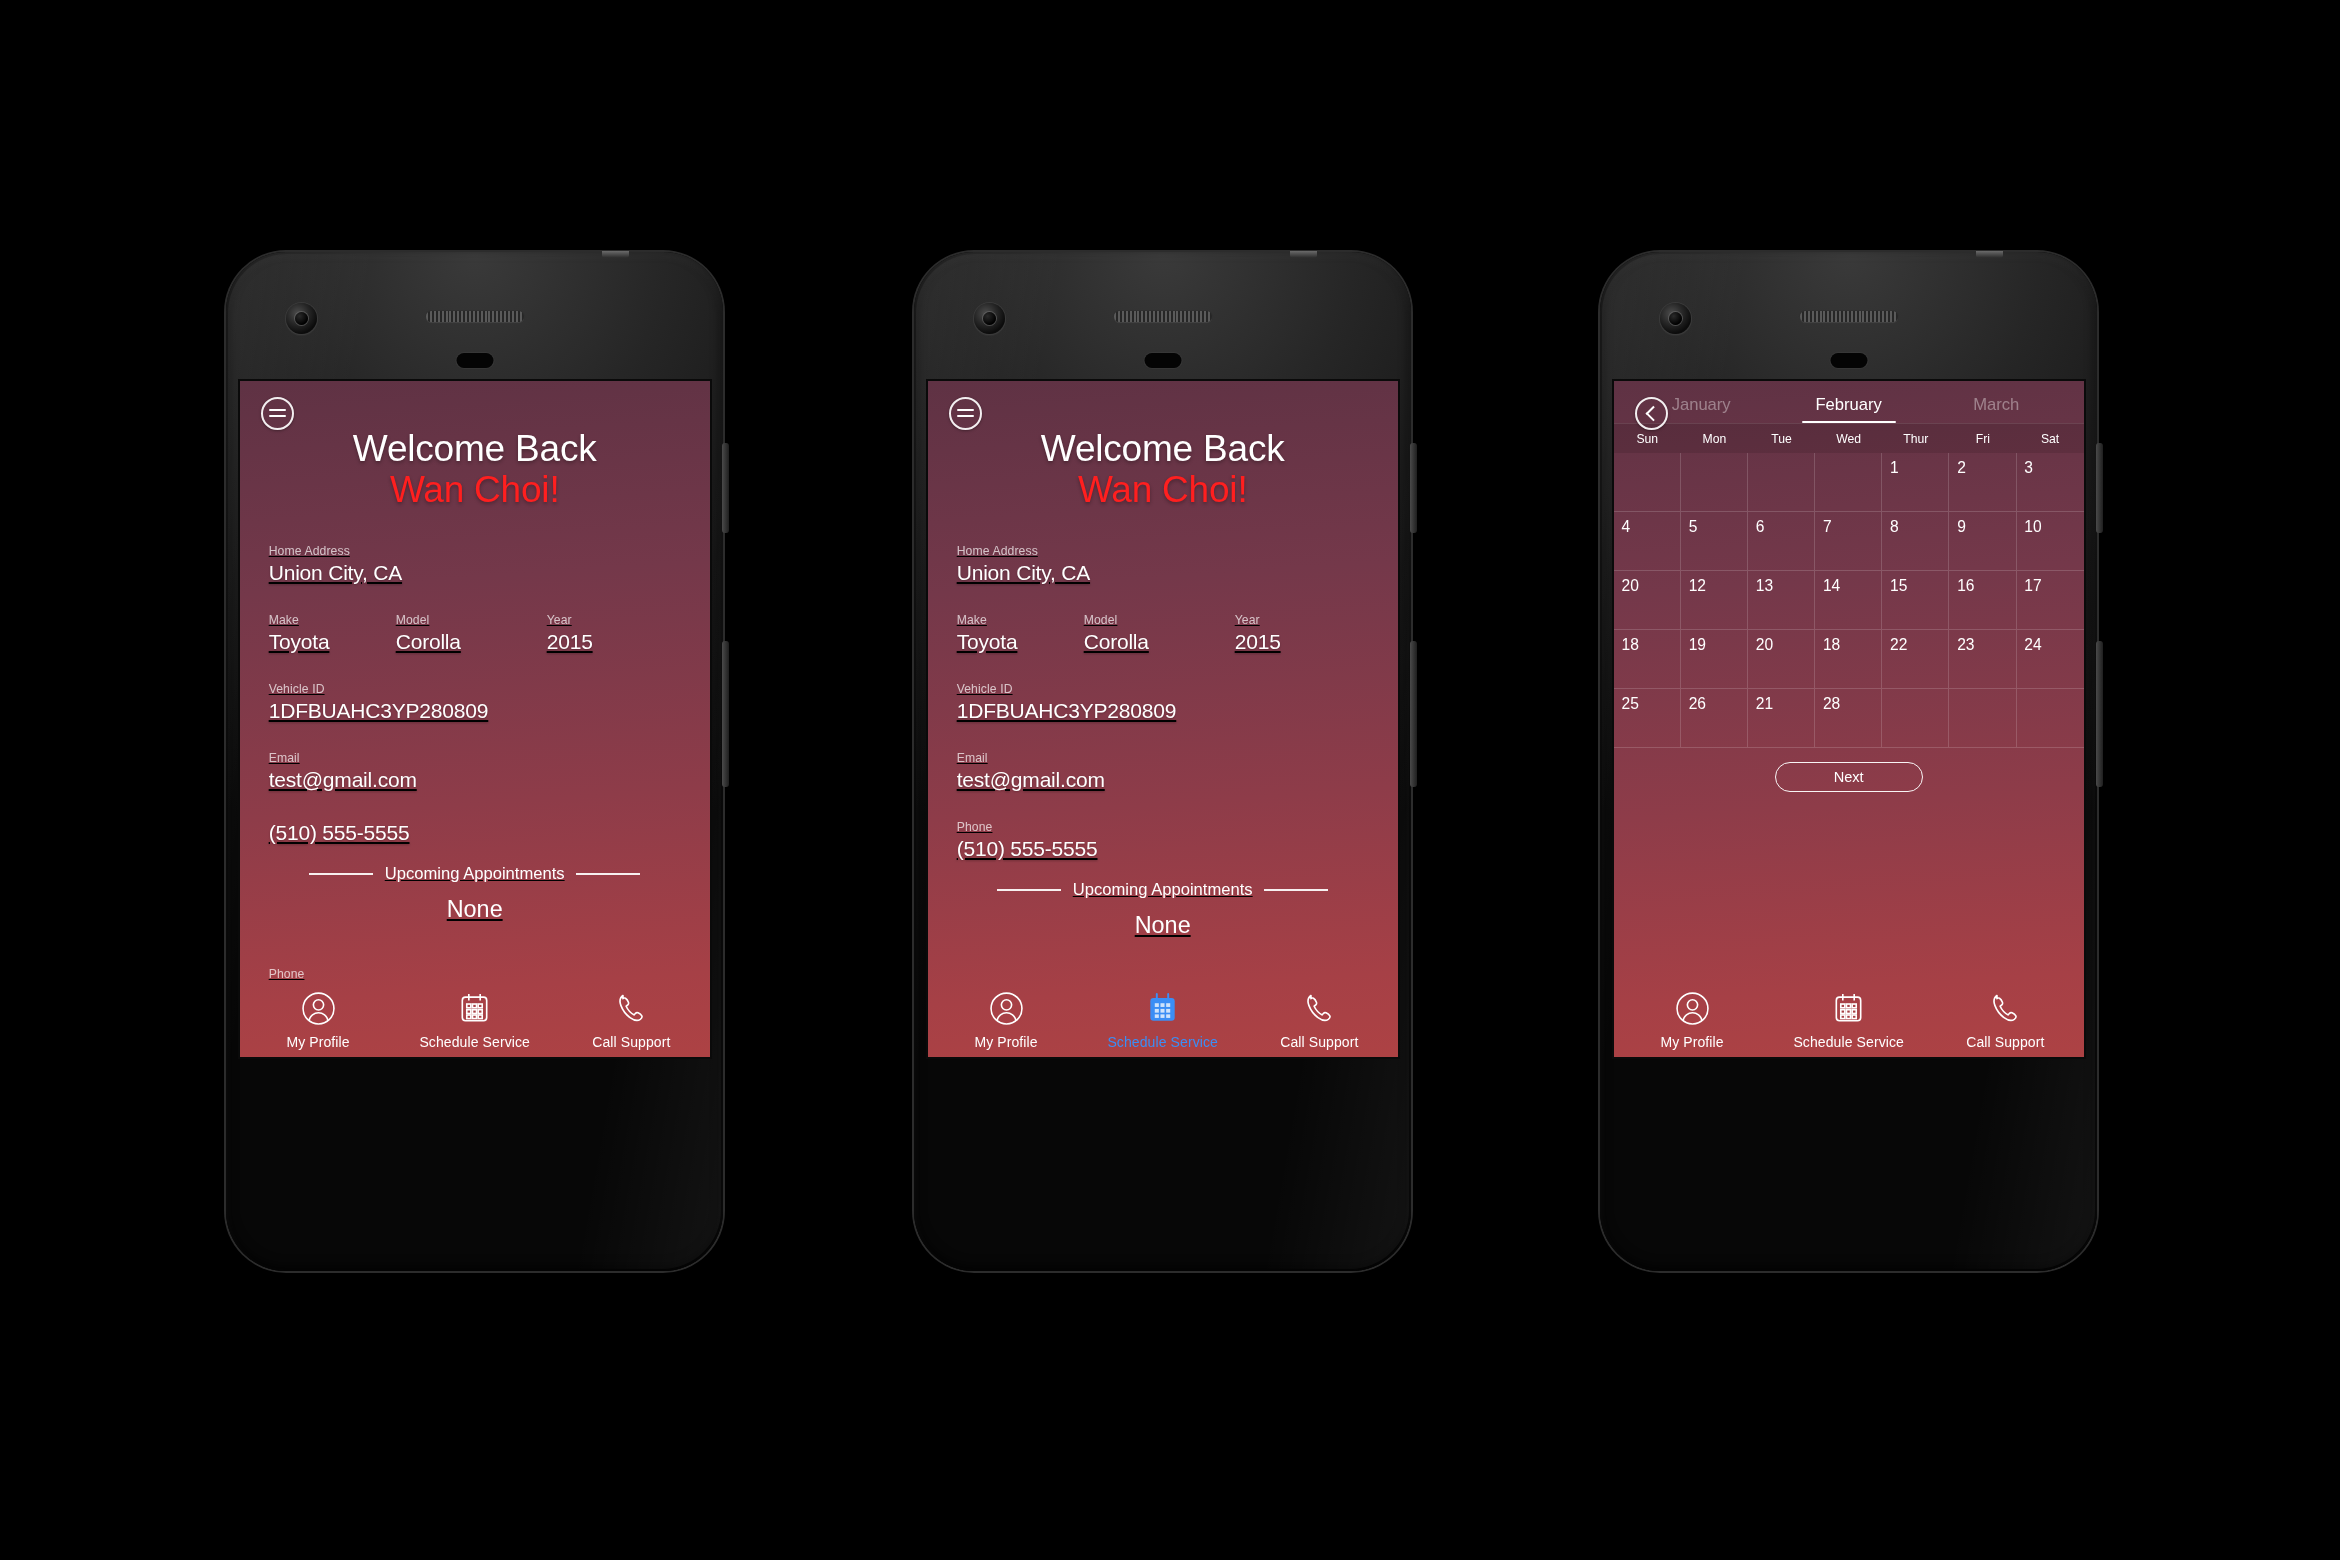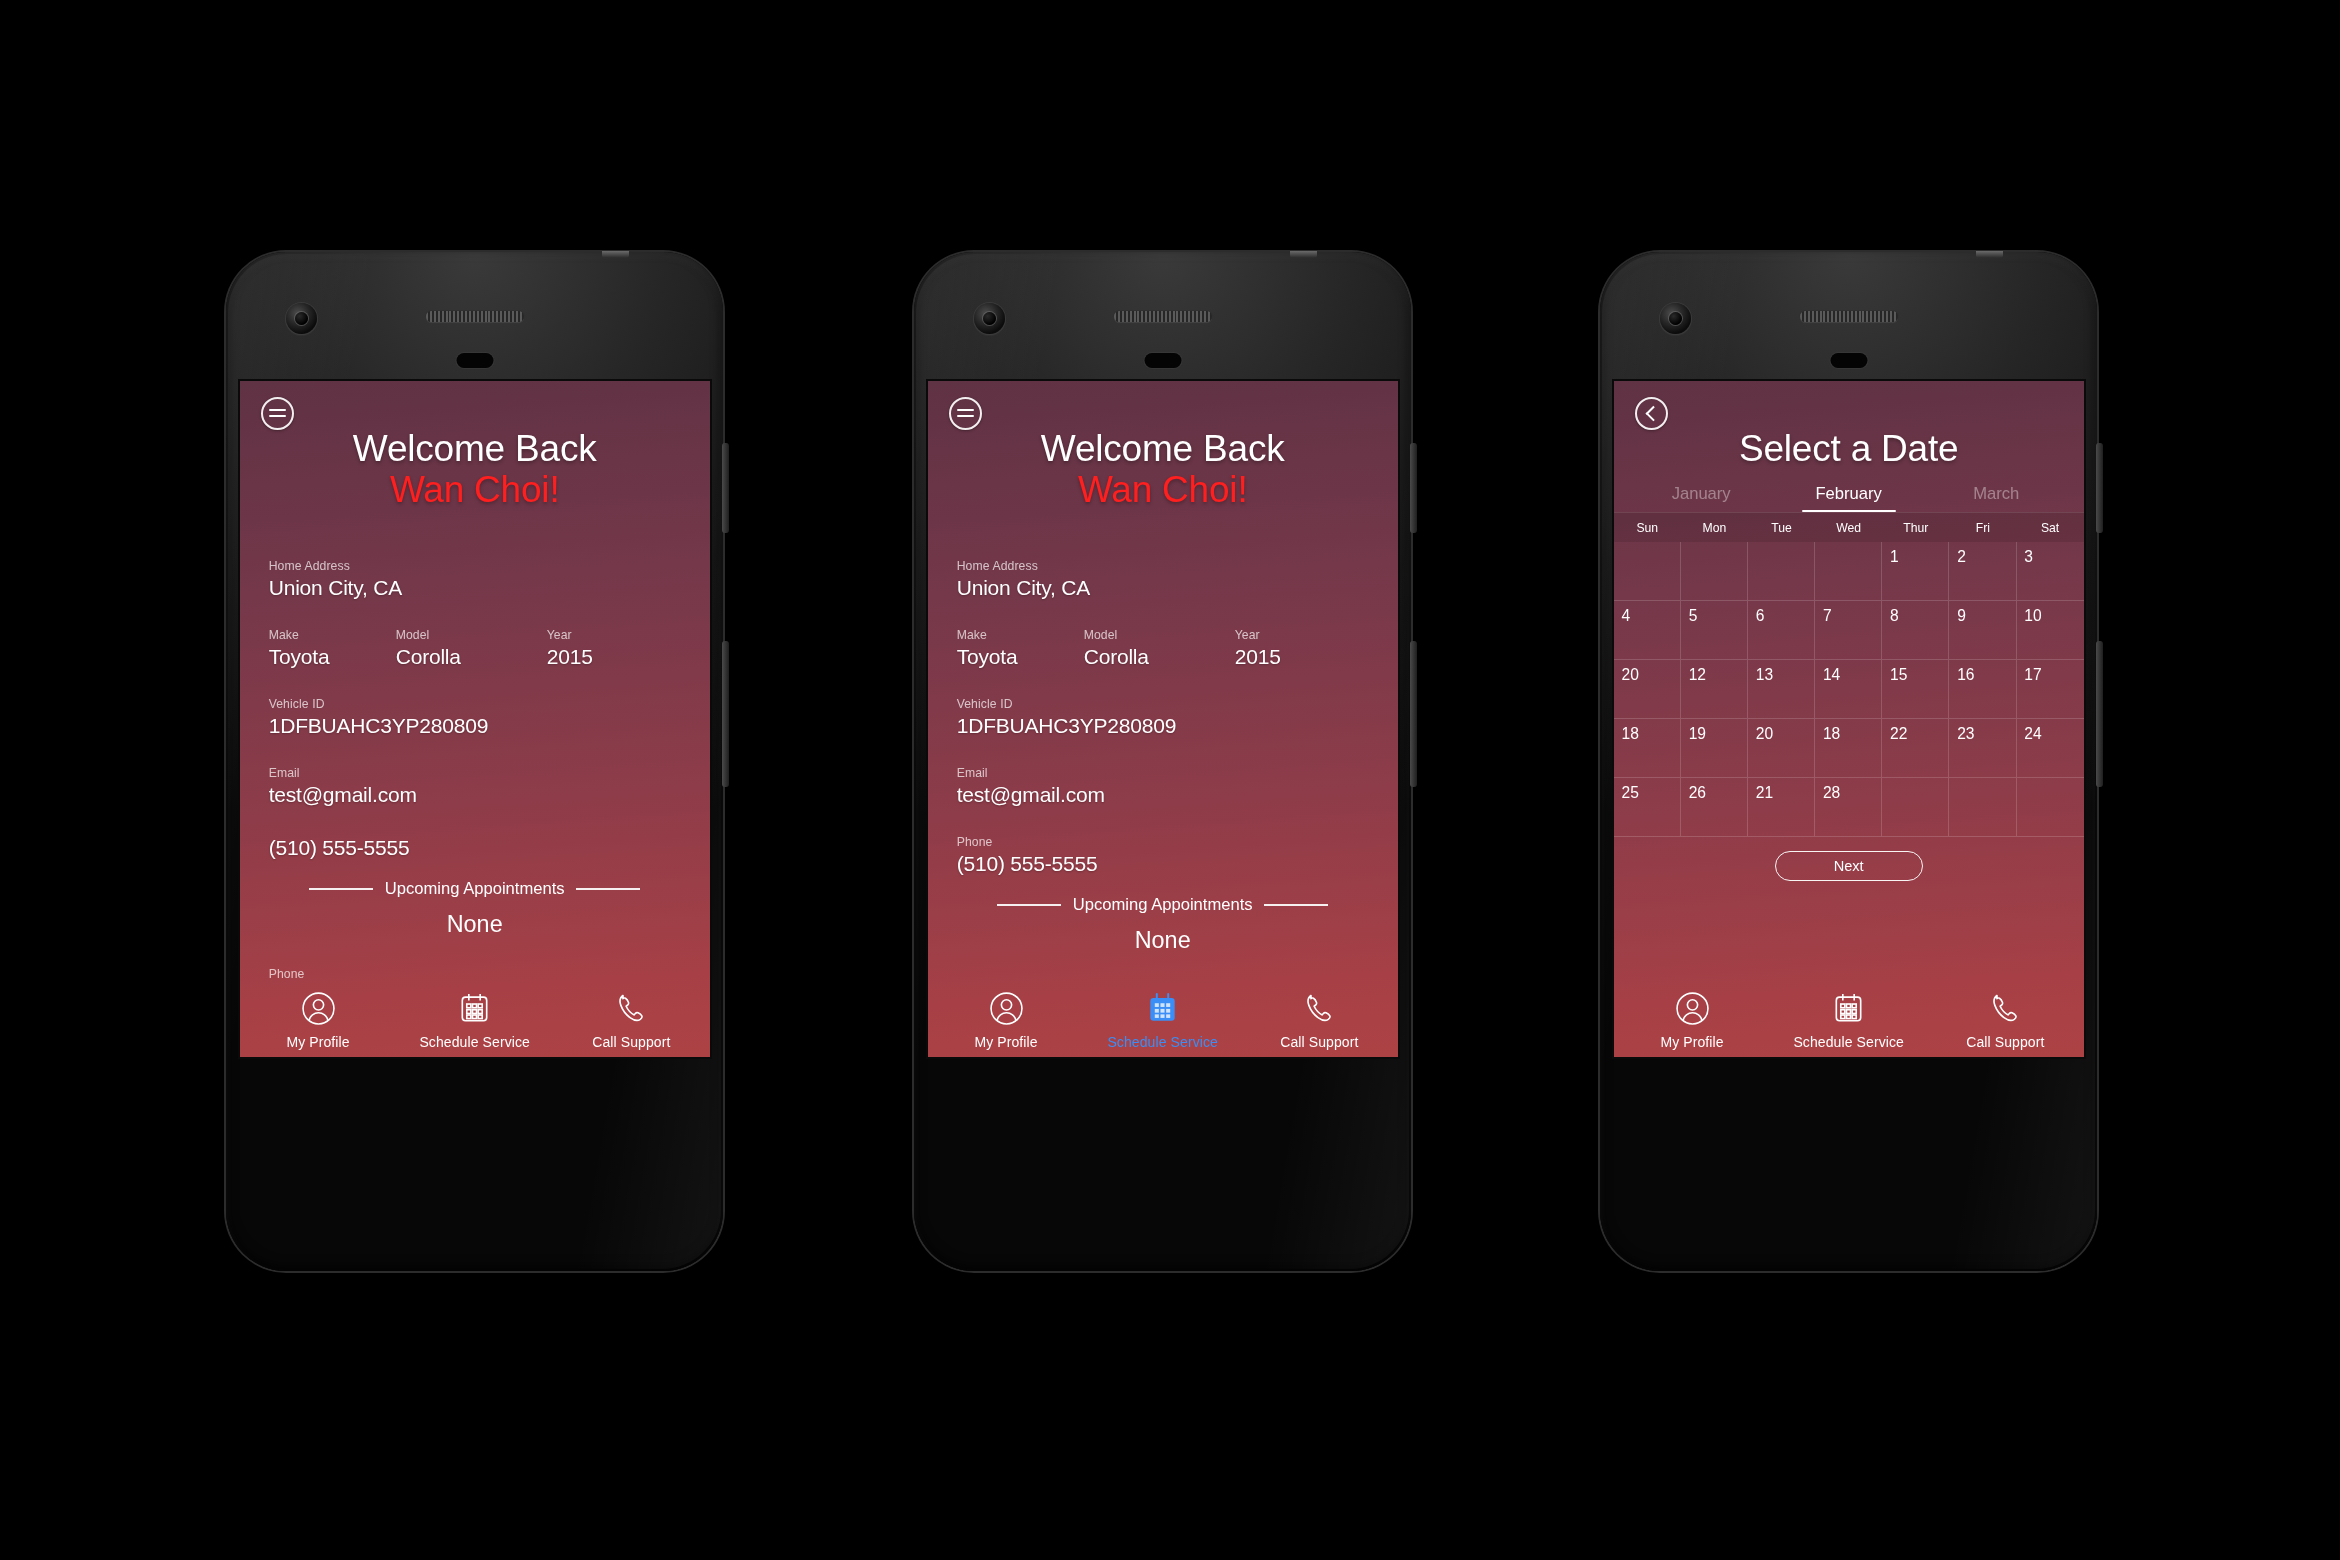--- a/index.html
+++ b/index.html
@@ -67,21 +67,21 @@
   .chev{ width:10.7px; height:10.7px; border-left:2.3px solid #fff; border-bottom:2.3px solid #fff;
     transform:rotate(45deg); margin-left:2.9px; }
 
   
   .welcome{ text-align:center; margin-top:47px; }
   .welcome h1{ font-size:37px; font-weight:400; color:#fff; line-height:1.12; letter-spacing:-0.2px;
     text-shadow:0 2px 3.9px rgba(0,0,0,.30); }
   .welcome h2{ font-size:37px; font-weight:400; color:#ff1f1f; line-height:1.12; letter-spacing:-0.2px;
     text-shadow:0 2px 3.9px rgba(0,0,0,.30); }
 
-  .fields{ padding:0 29px; margin-top:48px; flex:1 1 auto; display:flex; flex-direction:column; }
+  .fields{ padding:0 29px; margin-top:33px; flex:1 1 auto; display:flex; flex-direction:column;text-decoration:underline; }
   .lbl{ font-size:12.2px; color:rgba(255,255,255,.70); line-height:1.3; letter-spacing:0.1px; }
   .val{ font-size:21px; color:#fff; font-weight:400; line-height:1.25; letter-spacing:-0.2px;
     text-shadow:0 1px 2px rgba(0,0,0,.25); }
   .fld{ margin-bottom:27px; }
   .row3{ display:flex; margin-bottom:27px; }
   .row3 > div{ flex:0 0 auto; }
   .c-make{ width:127px; } .c-model{ width:151px; }
 
   .appt{ display:flex; align-items:center; justify-content:center; gap:11.7px; margin-top:5.9px; }
   .appt .rule{ width:64px; height:1.6px; background:rgba(255,255,255,.92); }
@@ -350,21 +350,20 @@
     <div class="cam"></div>
     <div class="speaker"></div>
     <div class="sensor"></div>
 
     <div class="screen">
       <div class="ui">
         <div class="round-btn">
           <div class="chev"></div>
         </div>
 
-        <div class="cal-title">Select a Date</div>
 
         <div class="months">
           <div class="mo">January</div>
           <div class="mo sel">February</div>
           <div class="mo">March</div>
         </div>
 
         <div class="dow" id="weekday-row">
             <div>Sun</div>
             <div>Mon</div>

